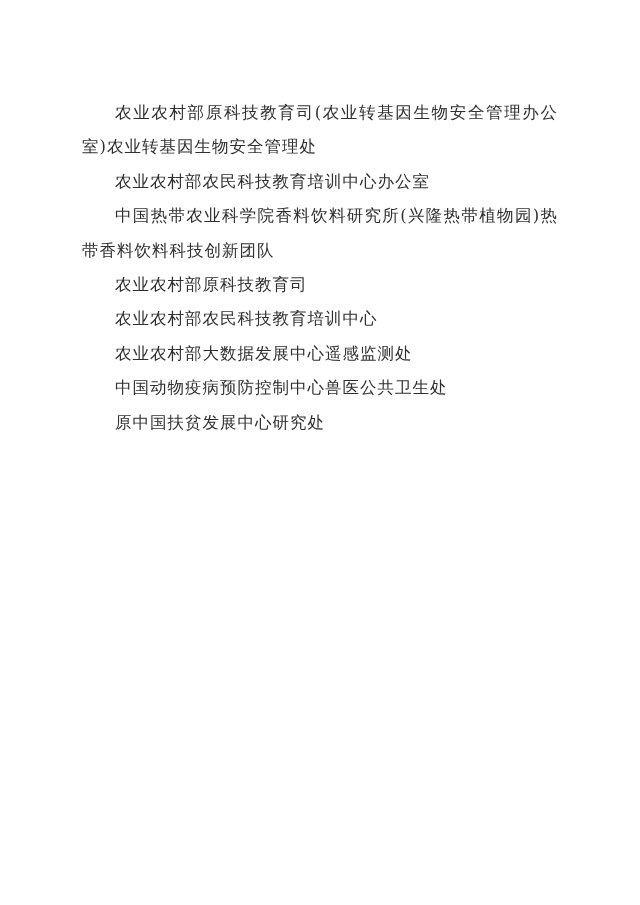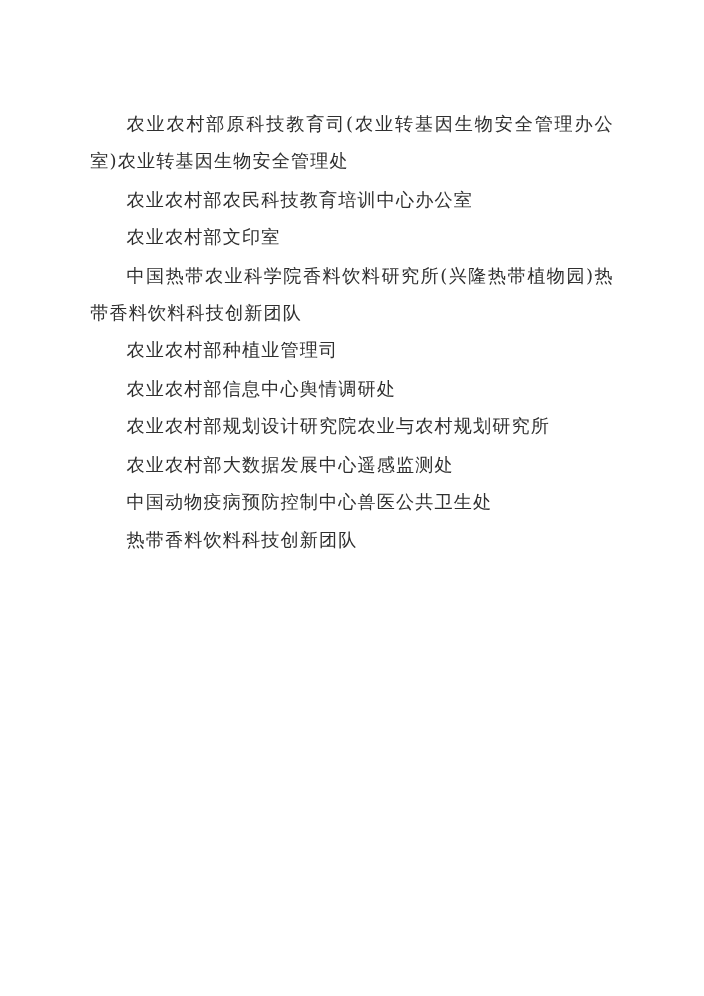--- a/index.html
+++ b/index.html
@@ -60,27 +60,25 @@
 </style>
 </head>
 <body>
 
 <div class="page">
 
   <div class="content">
 
   <p>农业农村部原科技教育司(农业转基因生物安全管理办公室)农业转基因生物安全管理处</p>
       <p>农业农村部农民科技教育培训中心办公室</p>
-      <p>农业农村部文印室</p>
       <p>中国热带农业科学院香料饮料研究所(兴隆热带植物园)热带香料饮料科技创新团队</p>
-      <p>农业农村部种植业管理司</p>
-      <p>农业农村部信息中心舆情调研处</p>
-      <p>农业农村部规划设计研究院农业与农村规划研究所</p>
+      <p>农业农村部原科技教育司</p>
+      <p>农业农村部农民科技教育培训中心</p>
       <p>农业农村部大数据发展中心遥感监测处</p>
       <p>中国动物疫病预防控制中心兽医公共卫生处</p>
-      <p>热带香料饮料科技创新团队</p>
+      <p>原中国扶贫发展中心研究处</p>
     </div>
 
   <div class="page-number">— 14 —</div>
 
   <div class="watermark" style="color: rgb(213, 106, 97);">南方农村报</div>
 
 </div>
 
 </body></html>

